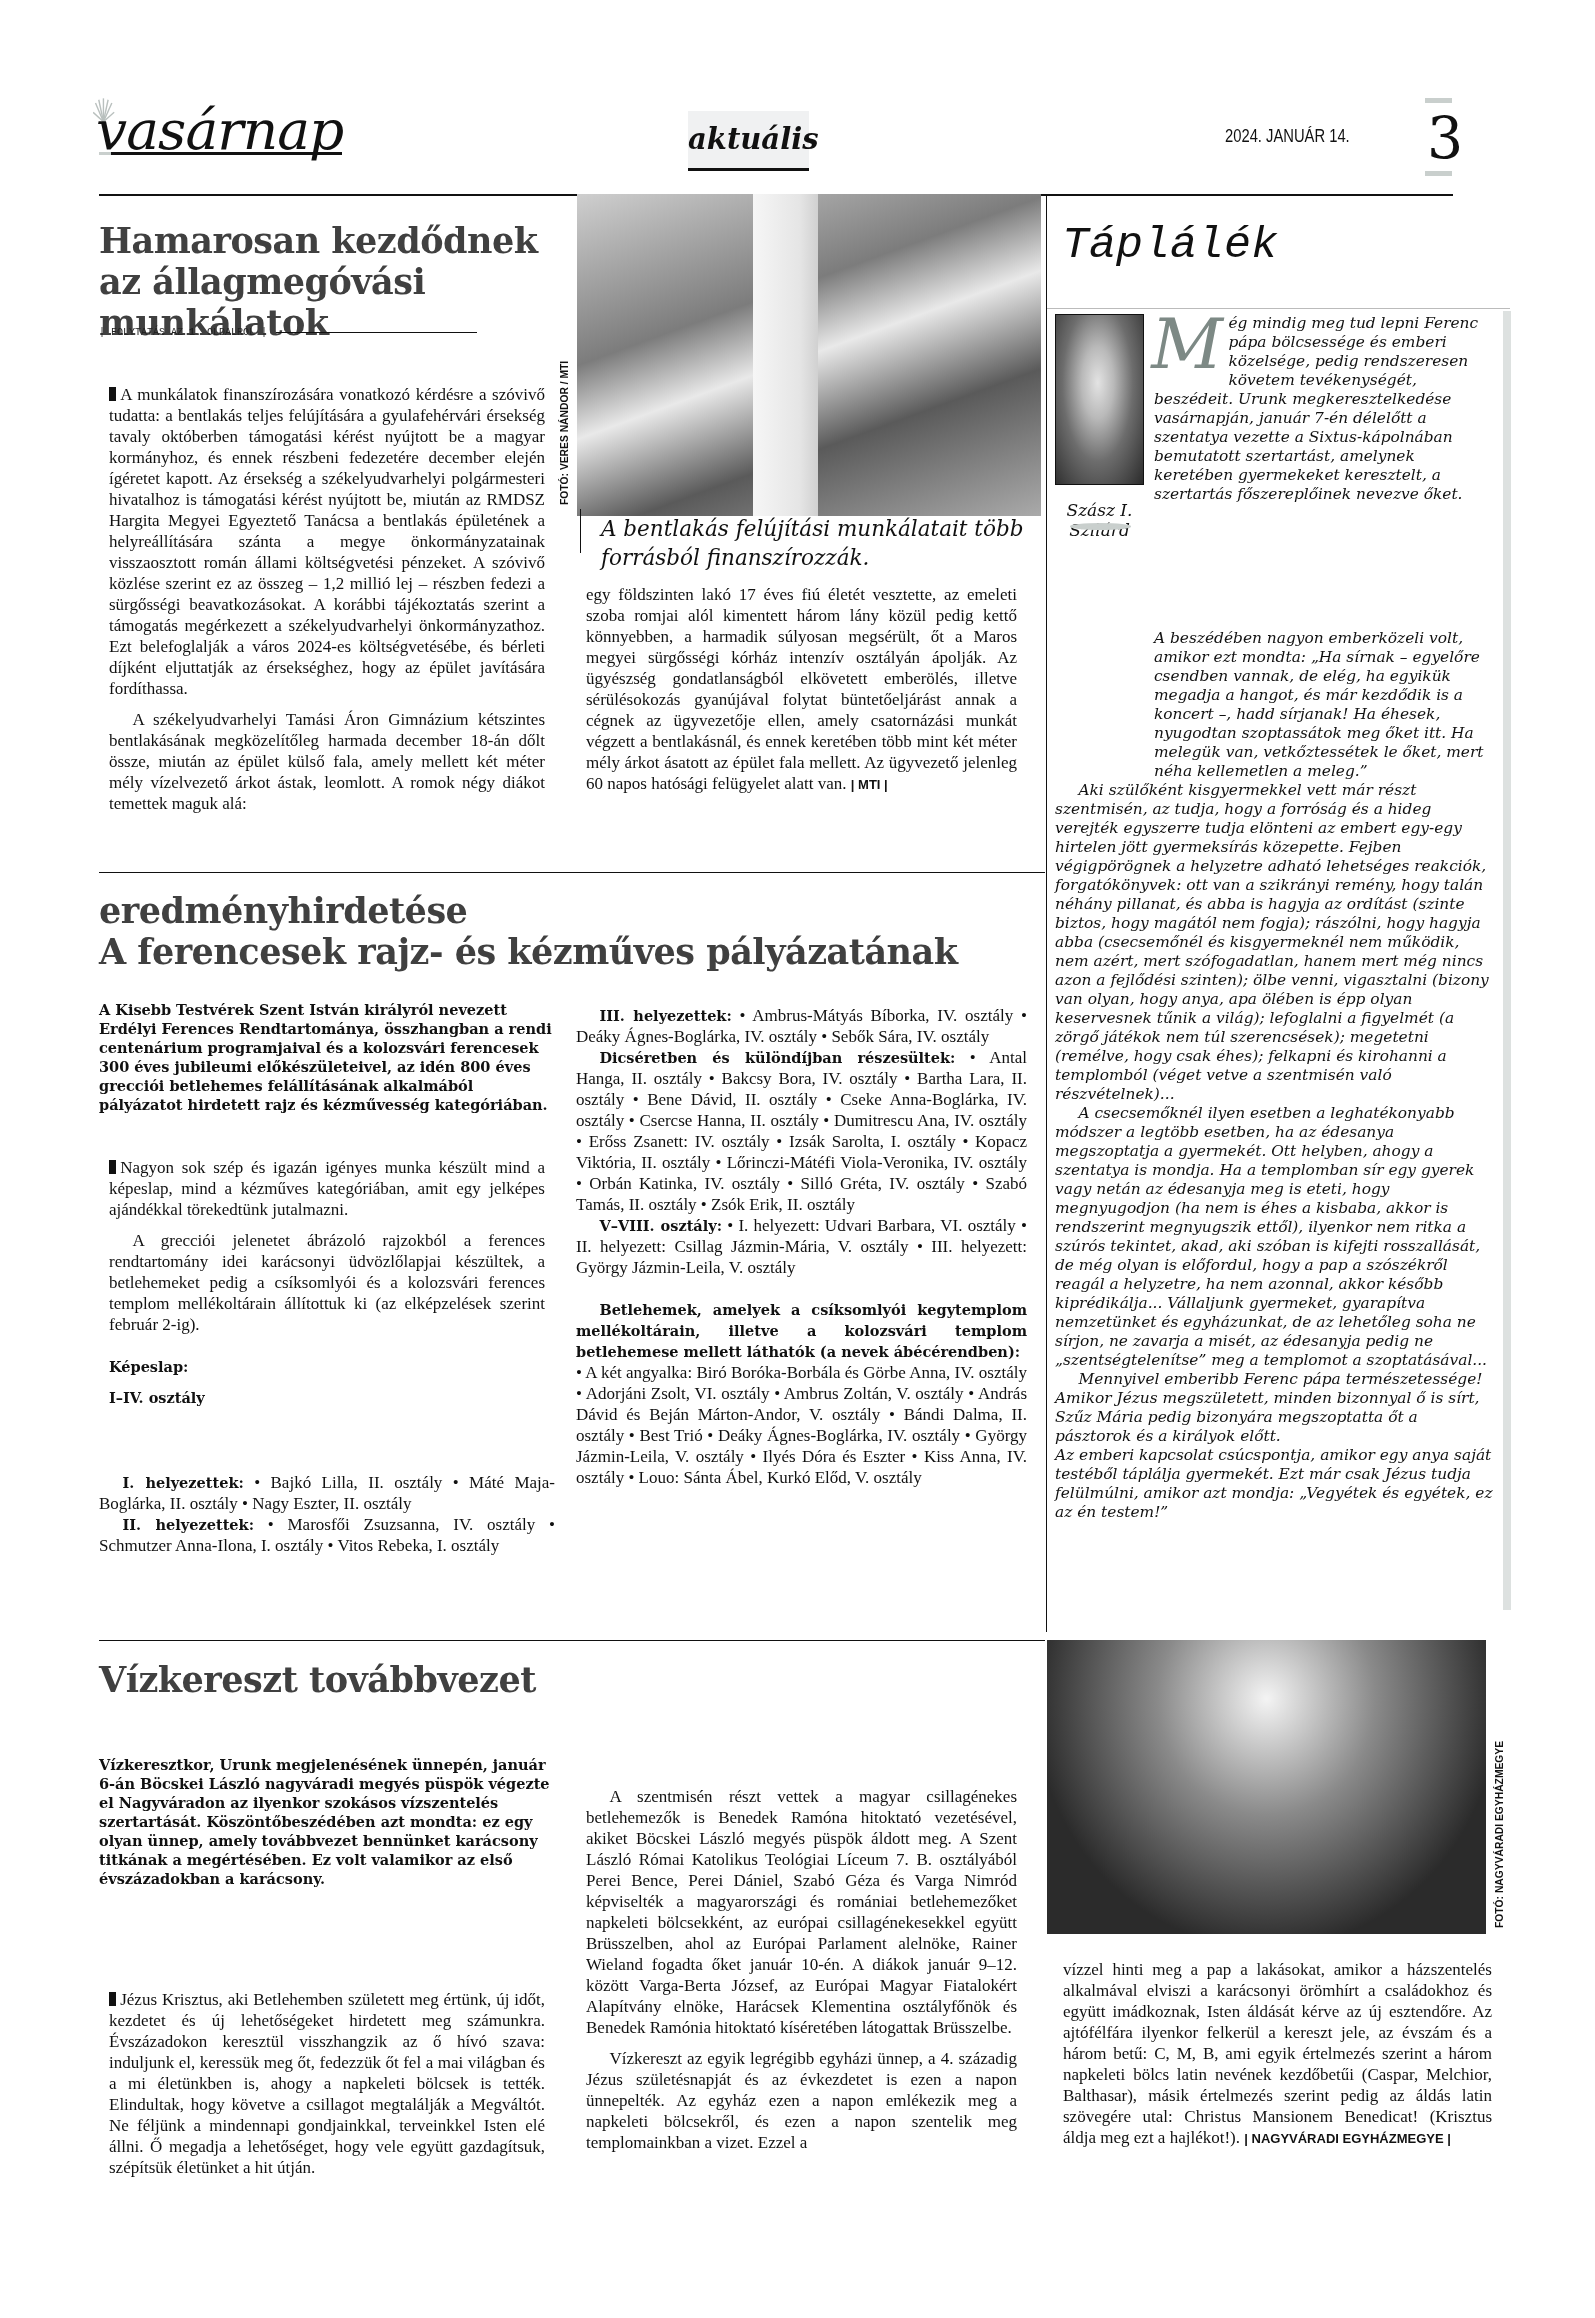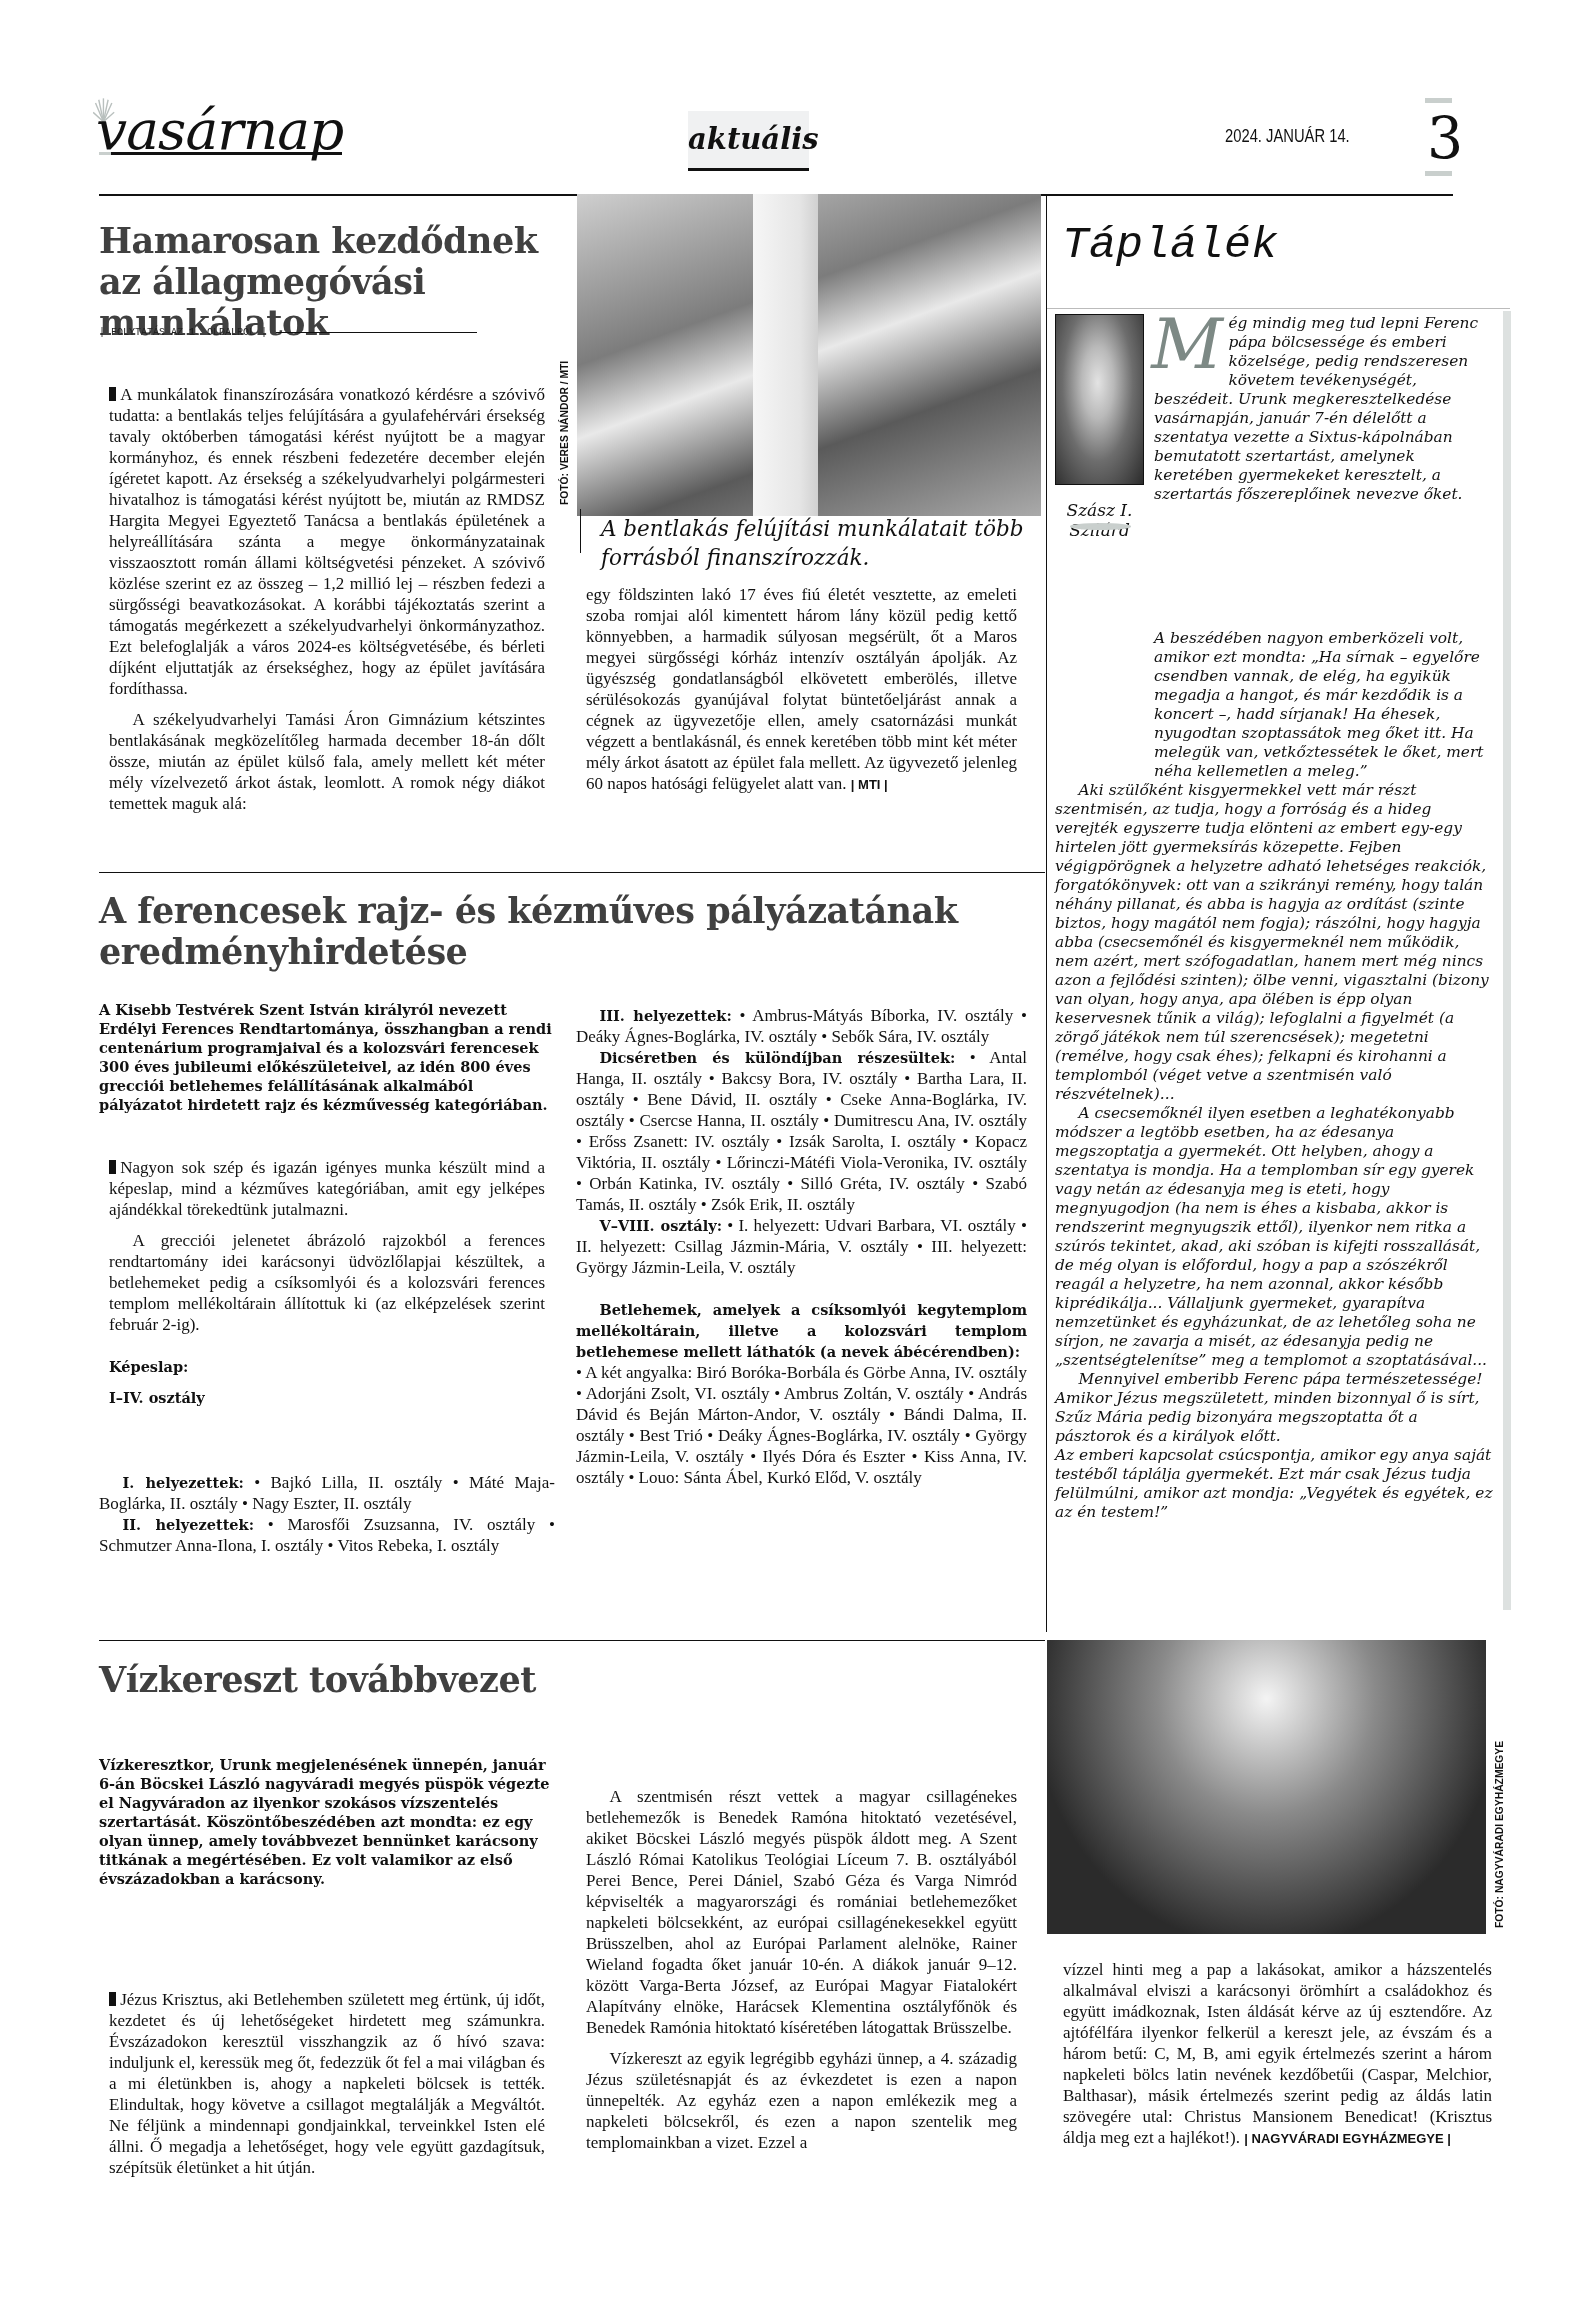--- a/index.html
+++ b/index.html
@@ -131,22 +131,22 @@
 <div class="abs col-text" style="left:1055px; top:629px; width:442px;">
   <p class="noind" style="padding-left:99px; text-indent:0;">A beszédében nagyon emberközeli volt, amikor ezt mondta: „Ha sírnak – egyelőre csendben vannak, de elég, ha egyikük megadja a hangot, és már kezdődik is a koncert –, hadd sírjanak! Ha éhesek, nyugodtan szoptassátok meg őket itt. Ha melegük van, vetkőztessétek le őket, mert néha kellemetlen a meleg.”</p>
   <p>Aki szülőként kisgyermekkel vett már részt szentmisén, az tudja, hogy a forróság és a hideg verejték egyszerre tudja elönteni az embert egy-egy hirtelen jött gyermeksírás közepette. Fejben végigpörögnek a helyzetre adható lehetséges reakciók, forgatókönyvek: ott van a szikrányi remény, hogy talán néhány pillanat, és abba is hagyja az ordítást (szinte biztos, hogy magától nem fogja); rászólni, hogy hagyja abba (csecsemőnél és kisgyermeknél nem működik, nem azért, mert szófogadatlan, hanem mert még nincs azon a fejlődési szinten); ölbe venni, vigasztalni (bizony van olyan, hogy anya, apa ölében is épp olyan keservesnek tűnik a világ); lefoglalni a figyelmét (a zörgő játékok nem túl szerencsések); megetetni (remélve, hogy csak éhes); felkapni és kirohanni a templomból (véget vetve a szentmisén való részvételnek)...</p>
   <p>A csecsemőknél ilyen esetben a leghatékonyabb módszer a legtöbb esetben, ha az édesanya megszoptatja a gyermekét. Ott helyben, ahogy a szentatya is mondja. Ha a templomban sír egy gyerek vagy netán az édesanyja meg is eteti, hogy megnyugodjon (ha nem is éhes a kisbaba, akkor is rendszerint megnyugszik ettől), ilyenkor nem ritka a szúrós tekintet, akad, aki szóban is kifejti rosszallását, de még olyan is előfordul, hogy a pap a szószékről reagál a helyzetre, ha nem azonnal, akkor később kiprédikálja... Vállaljunk gyermeket, gyarapítva nemzetünket és egyházunkat, de az lehetőleg soha ne sírjon, ne zavarja a misét, az édesanyja pedig ne „szentségtelenítse” meg a templomot a szoptatásával...</p>
   <p>Mennyivel emberibb Ferenc pápa természetessége! Amikor Jézus megszületett, minden bizonnyal ő is sírt, Szűz Mária pedig bizonyára megszoptatta őt a pásztorok és a királyok előtt.</p>
   <p class="noind">Az emberi kapcsolat csúcspontja, amikor egy anya saját testéből táplálja gyermekét. Ezt már csak Jézus tudja felülmúlni, amikor azt mondja: „Vegyétek és egyétek, ez az én testem!”</p>
 </div>
 
 <div class="abs hrule" style="left:99px; top:872px; width:946px; height:1.4px;"></div>
 <div class="abs" style="left:99px; top:890px; width:944px;">
+  <h2 class="h-main">eredményhirdetése</h2>
   <h2 class="h-main">A ferencesek rajz- és kézműves pályázatának</h2>
-  <h2 class="h-main">eredményhirdetése</h2>
 </div>
 
 <div class="abs lead" style="left:99px; top:1000px; width:456px;">A Kisebb Testvérek Szent István királyról nevezett Erdélyi Ferences Rendtartománya, összhangban a rendi centenárium programjaival és a kolozsvári ferencesek 300 éves jubileumi előkészületeivel, az idén 800 éves grecciói betlehemes felállításának alkalmából pályázatot hirdetett rajz és kézművesség kategóriában.</div>
 
 <div class="abs body" style="left:99px; top:1147px; width:456px;">
   <p class="first"><span class="marker"></span><span>Nagyon sok szép és igazán igényes munka készült mind a képeslap, mind a kézműves kategóriában, amit egy jelképes ajándékkal törekedtünk jutalmazni.</span></p>
   <p>A grecciói jelenetet ábrázoló rajzokból a ferences rendtartomány idei karácsonyi üdvözlőlapjai készültek, a betlehemeket pedig a csíksomlyói és a kolozsvári ferences templom mellékoltárain állítottuk ki (az elképzelések szerint február 2-ig).</p>
   <p class="noind" style="margin-top:20.6px;"><b style="font-family:'DejaVu Serif',serif; font-size:14.5px;">Képeslap:</b></p>
   <p class="noind"><b style="font-family:'DejaVu Serif',serif; font-size:14.5px;">I–IV. osztály</b></p>
 </div>

